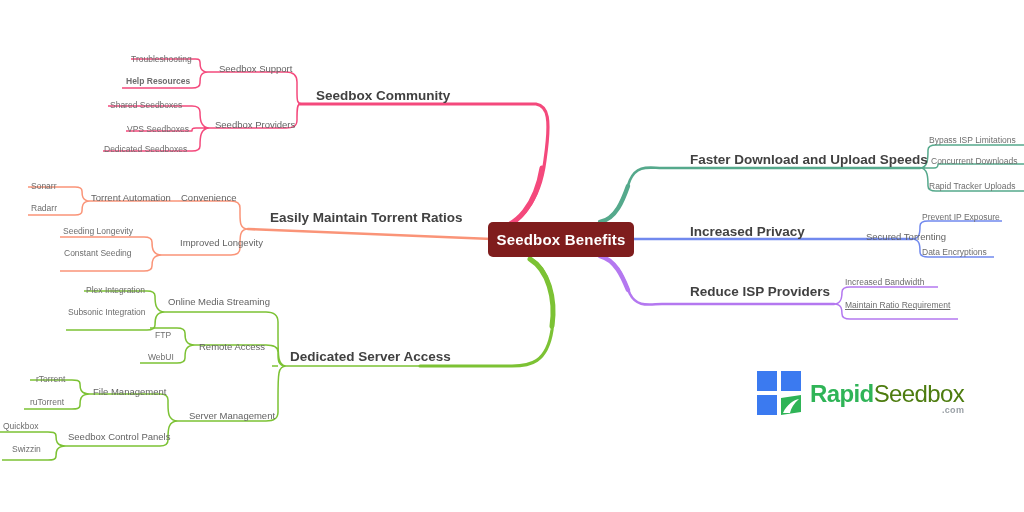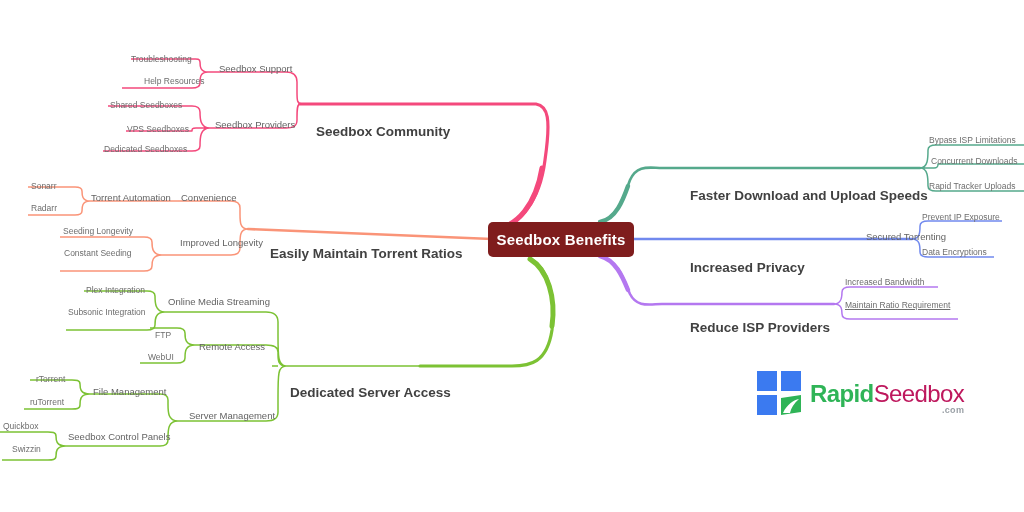--- a/index.html
+++ b/index.html
@@ -23,21 +23,21 @@
     letter-spacing:.2px;
     border-radius:5px;
     display:flex;align-items:center;justify-content:center;
     box-shadow:0 0 0 0 rgba(0,0,0,0);
     z-index:6;
   }
 
   
   .lbl{position:absolute;white-space:nowrap;z-index:5;}
   .lvl1{
-    font-size:13.5px;font-weight:bold;color:#414141;margin-top:36px;
+    font-size:13.5px;font-weight:bold;color:#414141;
   }
   .lvl2{
     font-size:9.5px;color:#636363;
   }
   .lvl3{
     font-size:8.5px;color:#6d6d6d;
   }
 
   
   .logo{
@@ -45,21 +45,21 @@
     display:flex;align-items:center;gap:7px;z-index:7;
   }
   .logo-mark{position:relative;width:46px;height:46px;}
   .logo-mark .sq{position:absolute;background:#3b7af0;}
   .logo-mark .sq.a{left:0;top:0;width:20px;height:20px;}
   .logo-mark .sq.b{left:24px;top:0;width:20px;height:20px;}
   .logo-mark .sq.c{left:0;top:24px;width:20px;height:20px;}
   .logo-leaf{position:absolute;left:21px;top:21px;width:26px;height:26px;}
   .logo-word{font-size:24px;font-weight:bold;letter-spacing:-.6px;line-height:1;position:relative;}
   .logo-word .rapid{color:#2fb457;}
-  .logo-word .seedbox{color:#be185d;font-weight:normal;}
+  .logo-word .seedbox{color:#4d7c0f;font-weight:normal;}
   .logo-dotcom{
     position:absolute;right:0;bottom:-9px;
     font-size:9px;color:#9aa0a6;letter-spacing:.3px;
   }
 </style>
 </head>
 <body>
 
 <div id="map">
 
@@ -146,21 +146,21 @@
 
   <div class="lbl lvl2" style="left:168px;top:296px;">Online Media Streaming</div>
   <div class="lbl lvl2" style="left:199px;top:341px;">Remote Access</div>
   <div class="lbl lvl2" style="left:189px;top:410px;">Server Management</div>
   <div class="lbl lvl2" style="left:93px;top:386px;">File Management</div>
   <div class="lbl lvl2" style="left:68px;top:431px;">Seedbox Control Panels</div>
 
   <div class="lbl lvl2" style="left:866px;top:231px;">Secured Torrenting</div>
 
   <div class="lbl lvl3" style="left:131px;top:54px;">Troubleshooting</div>
-  <div class="lbl lvl3" style="left:144px;top:76px;">Help Resources</div>
+  <div class="lbl lvl3" style="left:126px;top:76px;font-weight:bold;">Help Resources</div>
   <div class="lbl lvl3" style="left:110px;top:100px;">Shared Seedboxes</div>
   <div class="lbl lvl3" style="left:127px;top:124px;">VPS Seedboxes</div>
   <div class="lbl lvl3" style="left:104px;top:144px;">Dedicated Seedboxes</div>
 
   <div class="lbl lvl3" style="left:31px;top:181px;">Sonarr</div>
   <div class="lbl lvl3" style="left:31px;top:203px;">Radarr</div>
   <div class="lbl lvl3" style="left:63px;top:226px;">Seeding Longevity</div>
   <div class="lbl lvl3" style="left:64px;top:248px;">Constant Seeding</div>
 
   <div class="lbl lvl3" style="left:86px;top:285px;">Plex Integration</div>

